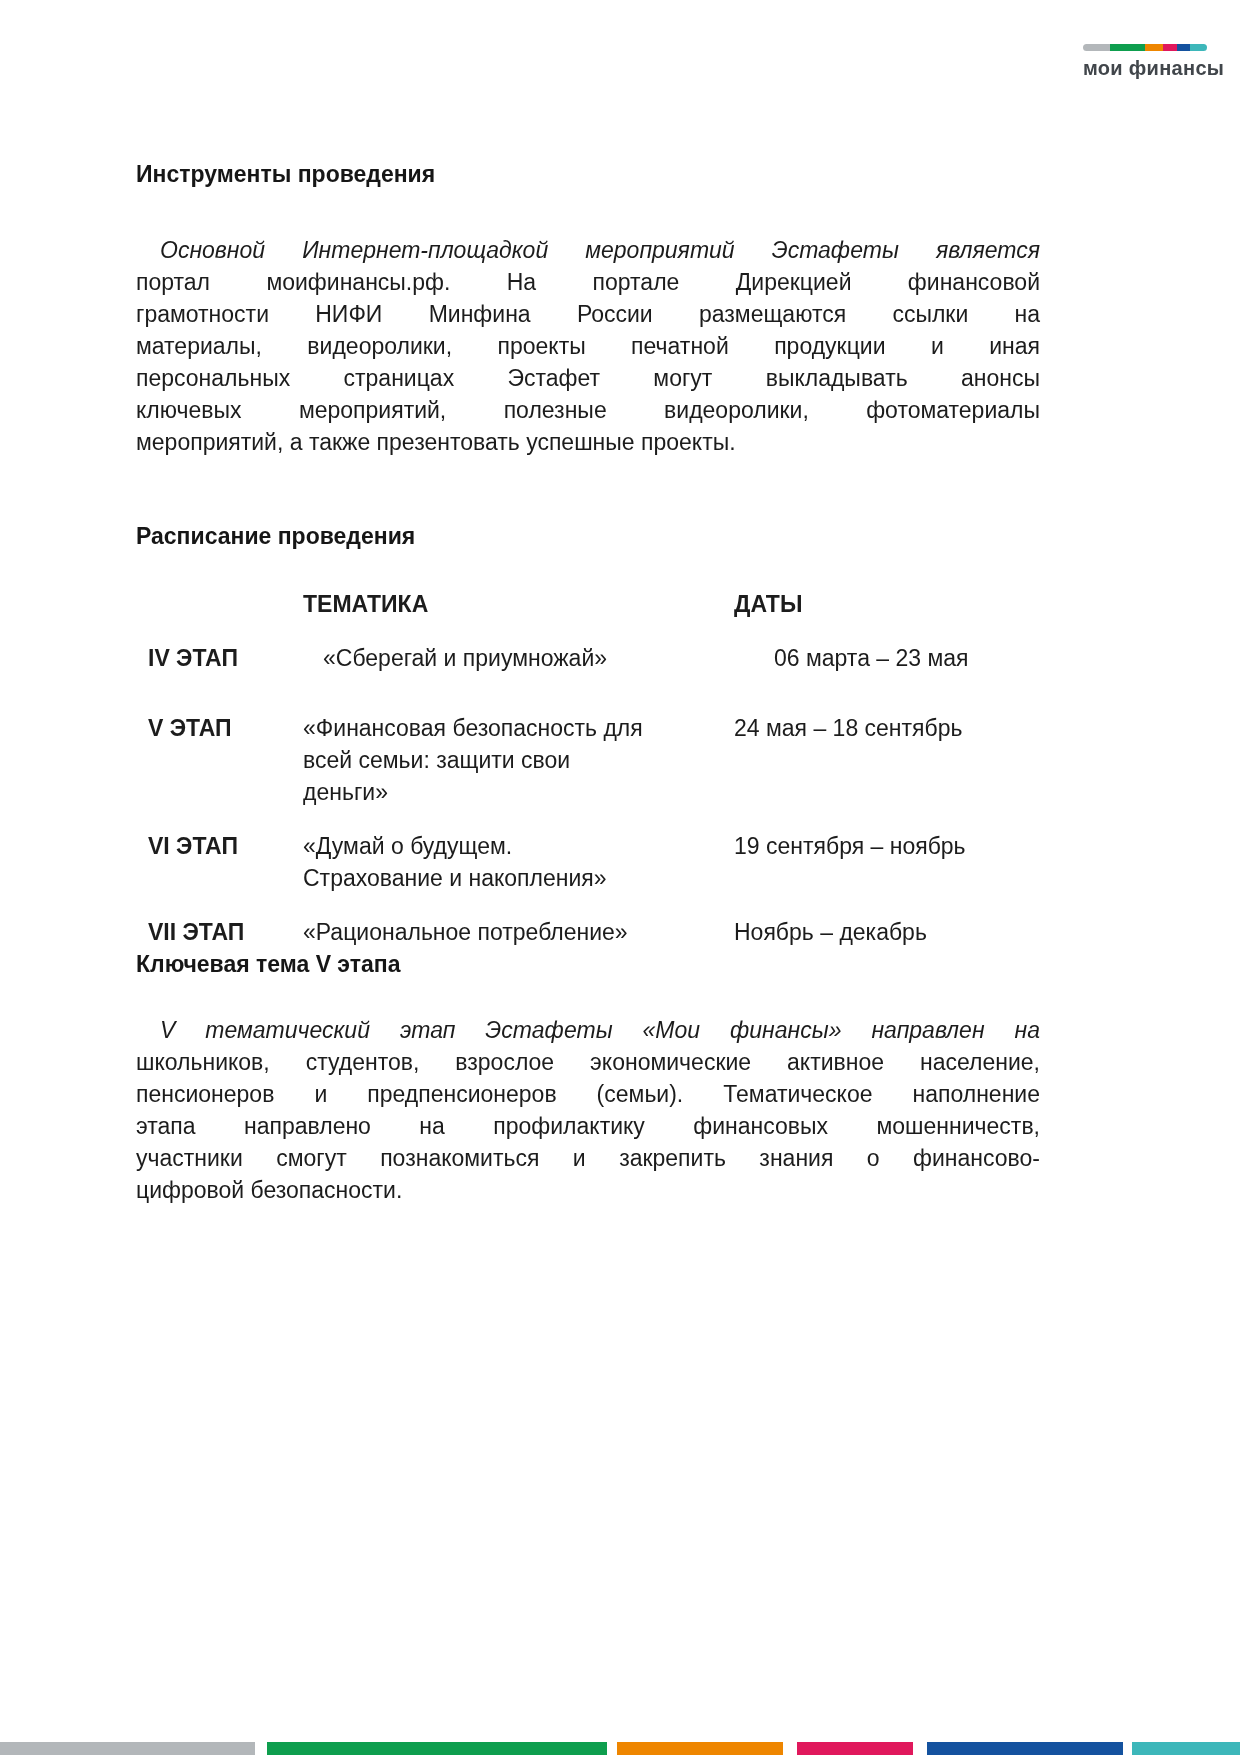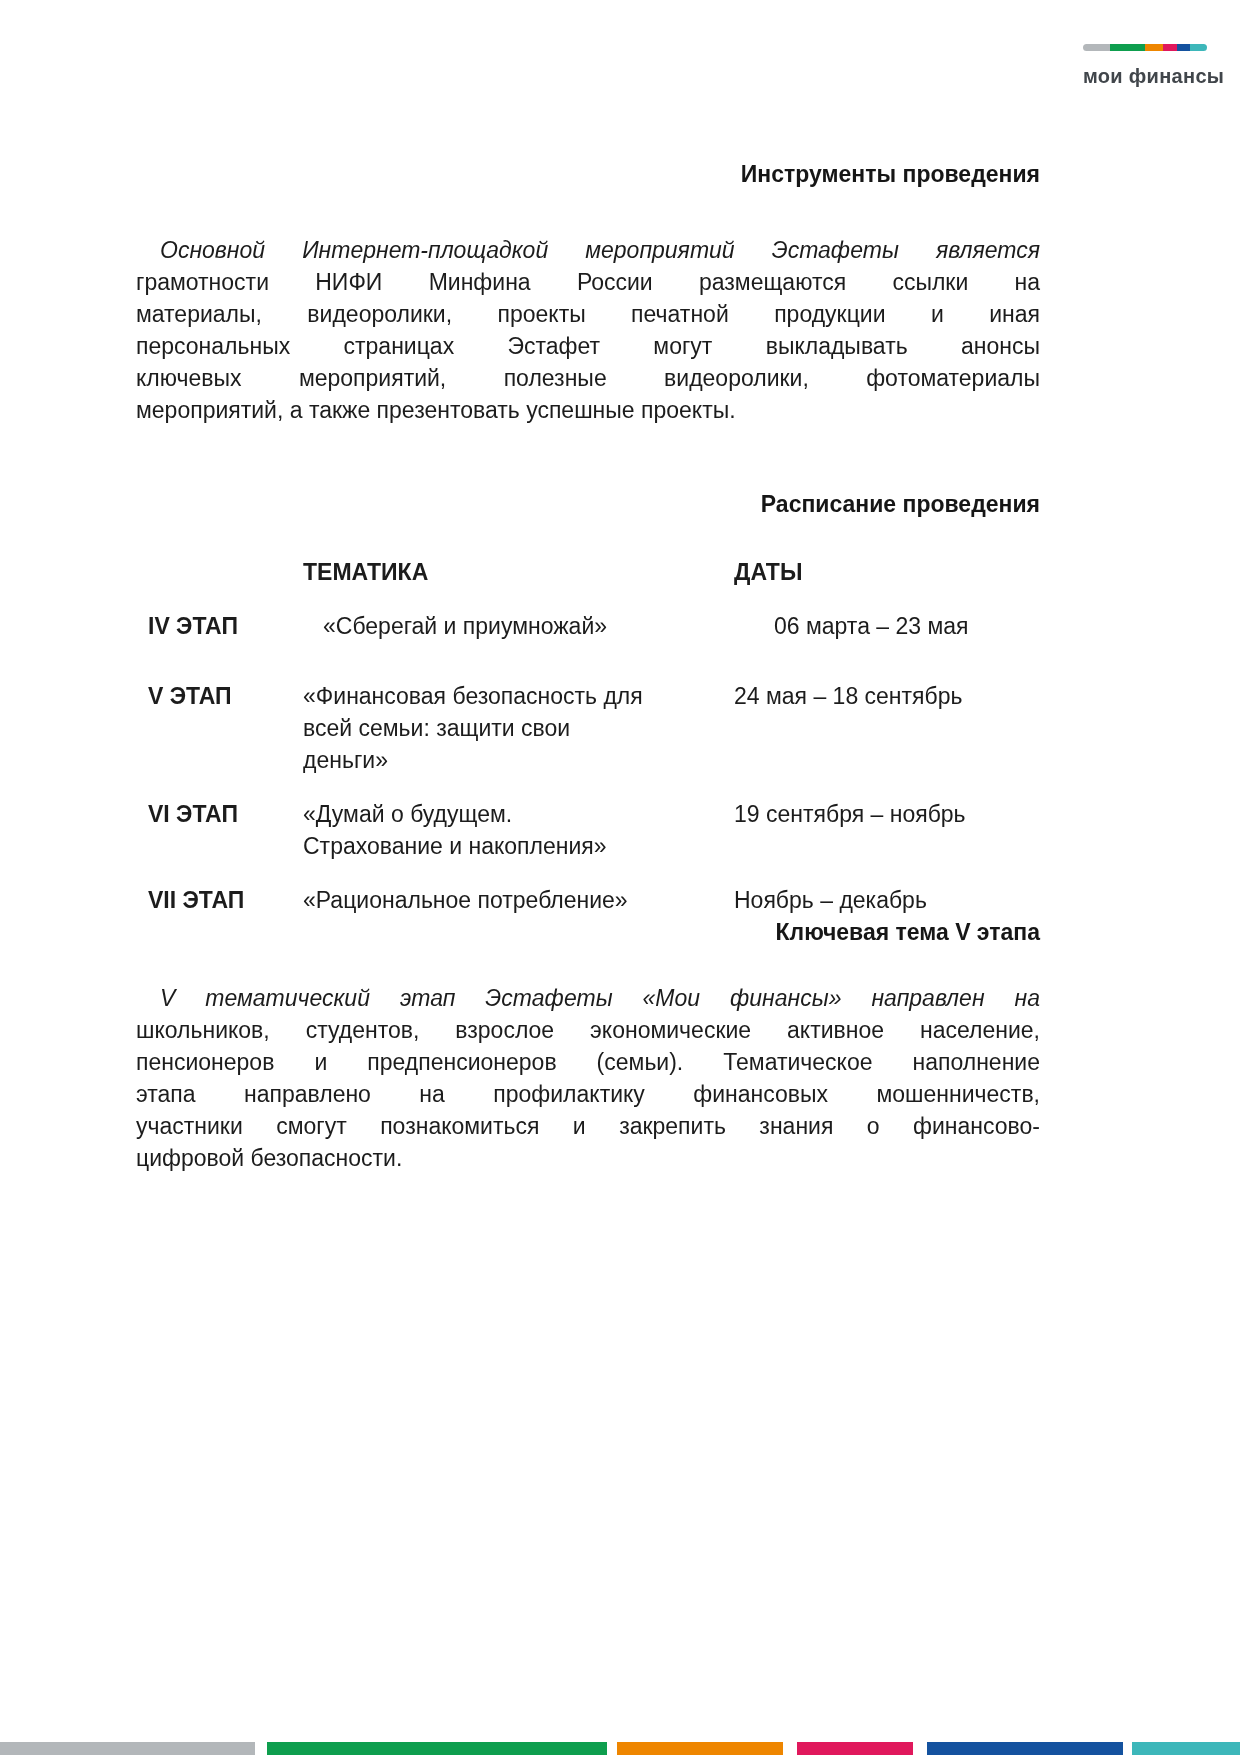--- a/index.html
+++ b/index.html
@@ -23,42 +23,42 @@
     right: 33px;
     width: 124px;
   }
   .logo-bar {
     display: flex;
     height: 7px;
     border-radius: 4px;
     overflow: hidden;
   }
   .logo-text {
-    margin-top: 14px;
+    margin-top: 6px;
     font-size: 20px;
     font-weight: 700;
     letter-spacing: 0.3px;
     color: #41464b;
     text-align: center;
     white-space: nowrap;
   }
 
   
   .content {
     position: absolute;
     left: 136px;
     top: 0;
     width: 904px;
     padding-top: 158px;
     font-size: 23px;
     line-height: 32px;
   }
   .heading {
     font-weight: 700;
-    text-align: right;
+    text-align: left;
     color: #161616;
   }
   .h-schedule { margin-top: 62px; }
   .h-keytopic { }
 
   .para { margin-top: 44px; }
   .para-keytopic { margin-top: 34px; }
   .jline {
     text-align: justify;
     text-align-last: justify;
@@ -103,20 +103,21 @@
     </div>
   <div class="logo-text">мои финансы</div>
 </div>
 
 <div class="content">
 
   <div class="heading h-tools">Инструменты проведения</div>
 
   <div class="para">
     <div class="jline first">Основной Интернет-площадкой мероприятий Эстафеты является</div>
+    <div class="jline">портал моифинансы.рф. На портале Дирекцией финансовой</div>
     <div class="jline">грамотности НИФИ Минфина России размещаются ссылки на</div>
     <div class="jline">материалы, видеоролики, проекты печатной продукции и иная</div>
     <div class="jline">персональных страницах Эстафет могут выкладывать анонсы</div>
     <div class="jline">ключевых мероприятий, полезные видеоролики, фотоматериалы</div>
     <div class="jline last">мероприятий, а также презентовать успешные проекты.</div>
   </div>
 
   <div class="heading h-schedule">Расписание проведения</div>
 
   <div>

